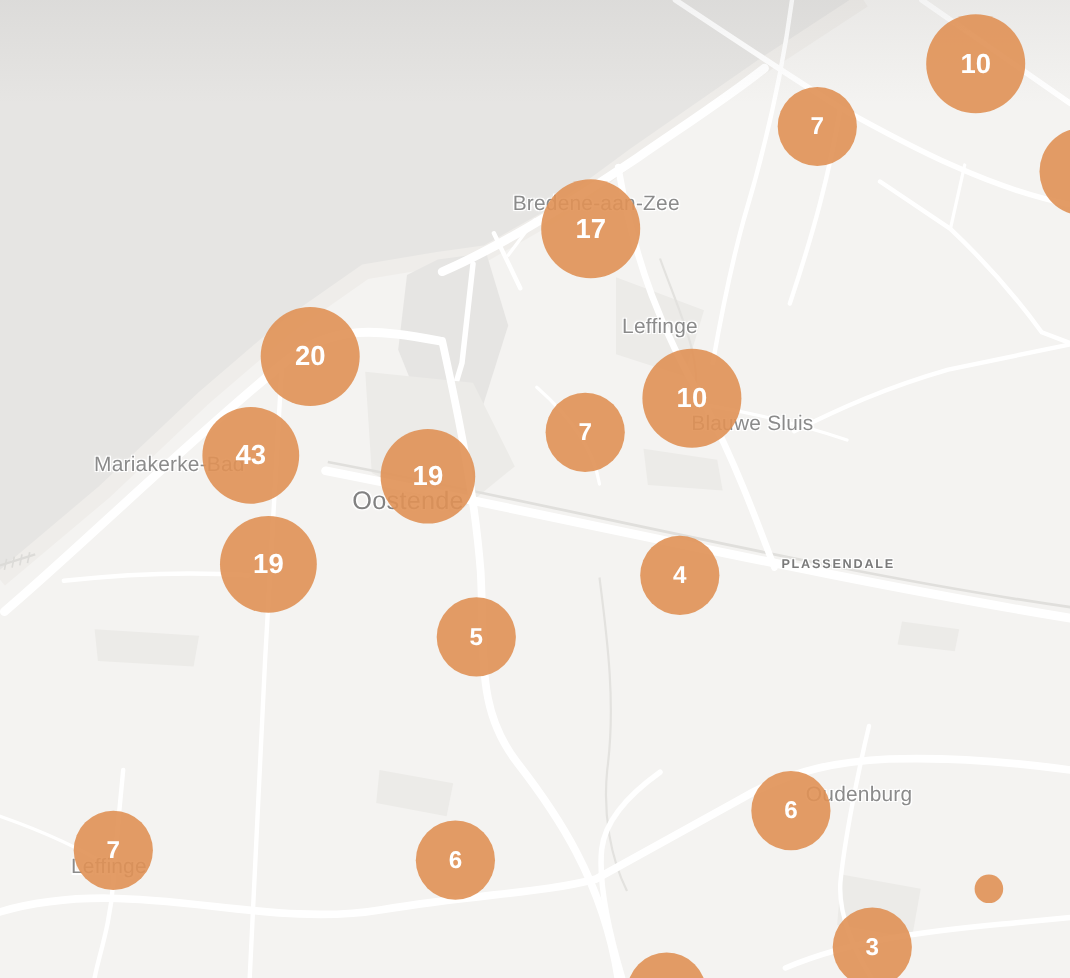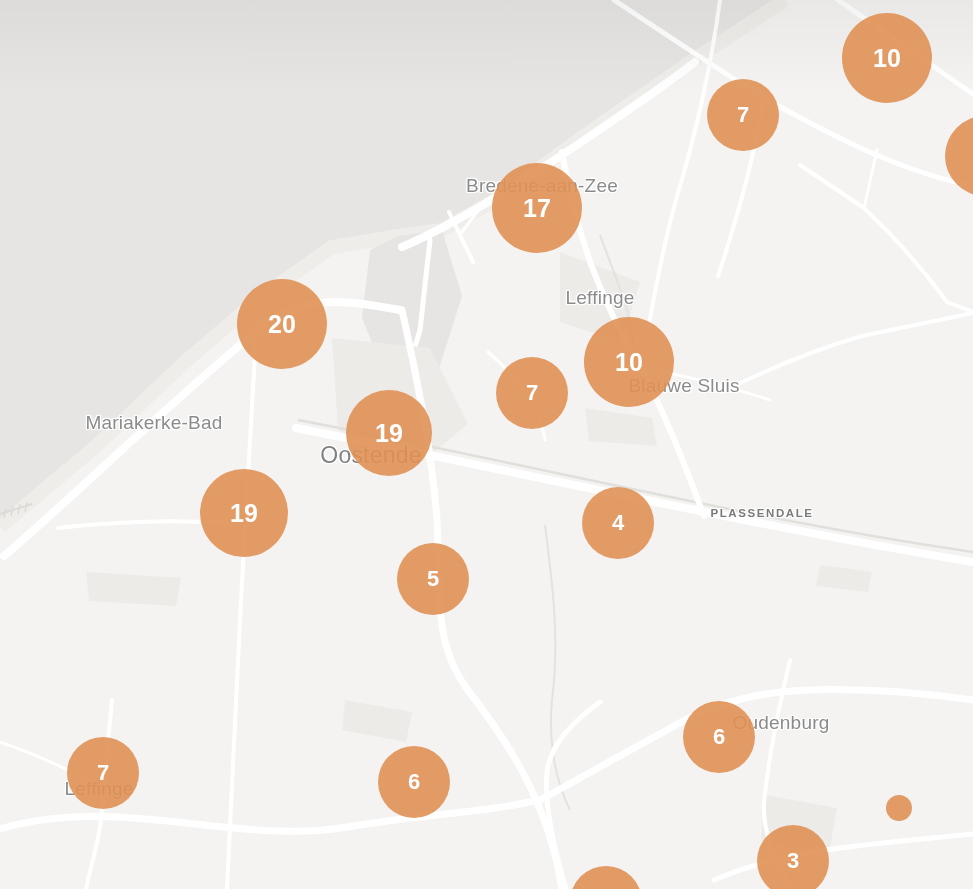--- a/index.html
+++ b/index.html
@@ -134,20 +134,23 @@
       </div>
       <div class="cluster" style="left: 282px; top: 308px; width: 90px; height: 90px; font-size: 25px;">
         <span>20</span>
       </div>
       <div class="cluster" style="left: 629px; top: 346px; width: 90px; height: 90px; font-size: 25px;">
         <span>10</span>
       </div>
       <div class="cluster" style="left: 532px; top: 377px; width: 72px; height: 72px; font-size: 22px;">
         <span>7</span>
       </div>
+      <div class="cluster" style="left: 228px; top: 398px; width: 88px; height: 88px; font-size: 25px;">
+        <span>43</span>
+      </div>
       <div class="cluster" style="left: 389px; top: 417px; width: 86px; height: 86px; font-size: 25px;">
         <span>19</span>
       </div>
       <div class="cluster" style="left: 244px; top: 497px; width: 88px; height: 88px; font-size: 25px;">
         <span>19</span>
       </div>
       <div class="cluster" style="left: 618px; top: 507px; width: 72px; height: 72px; font-size: 22px;">
         <span>4</span>
       </div>
       <div class="cluster" style="left: 433px; top: 563px; width: 72px; height: 72px; font-size: 22px;">

